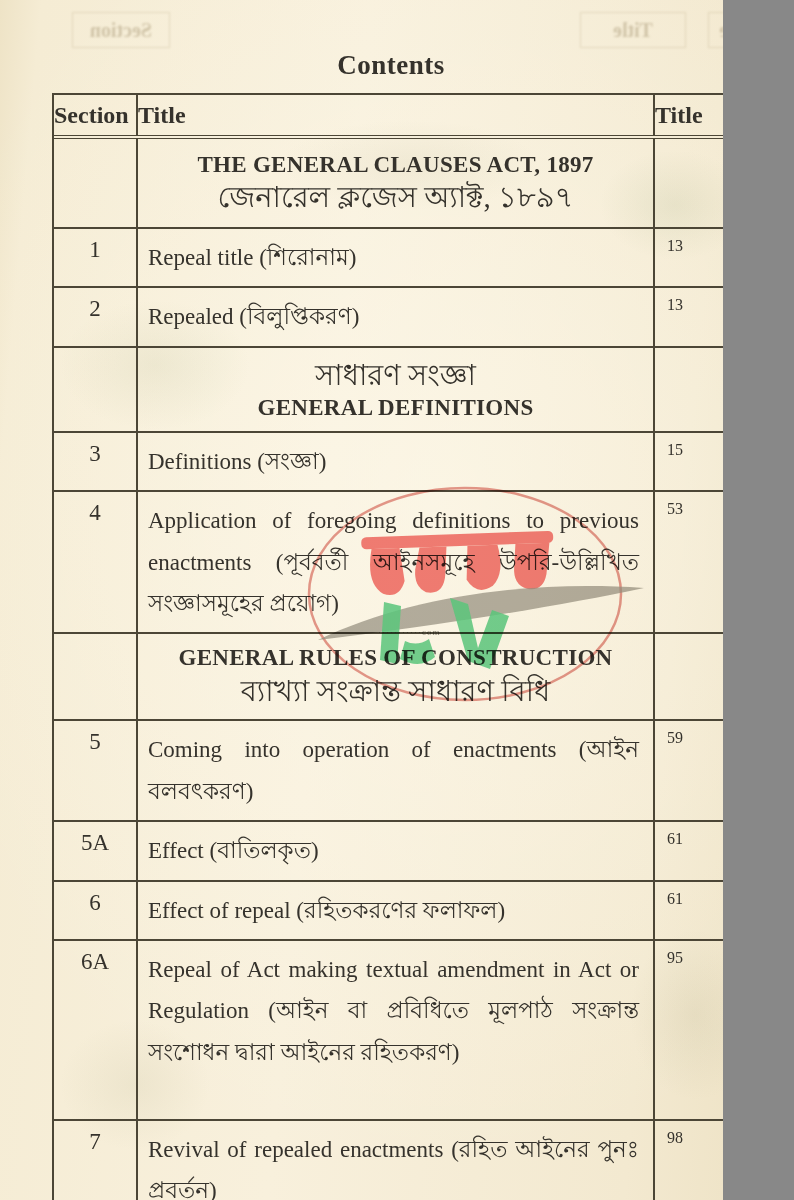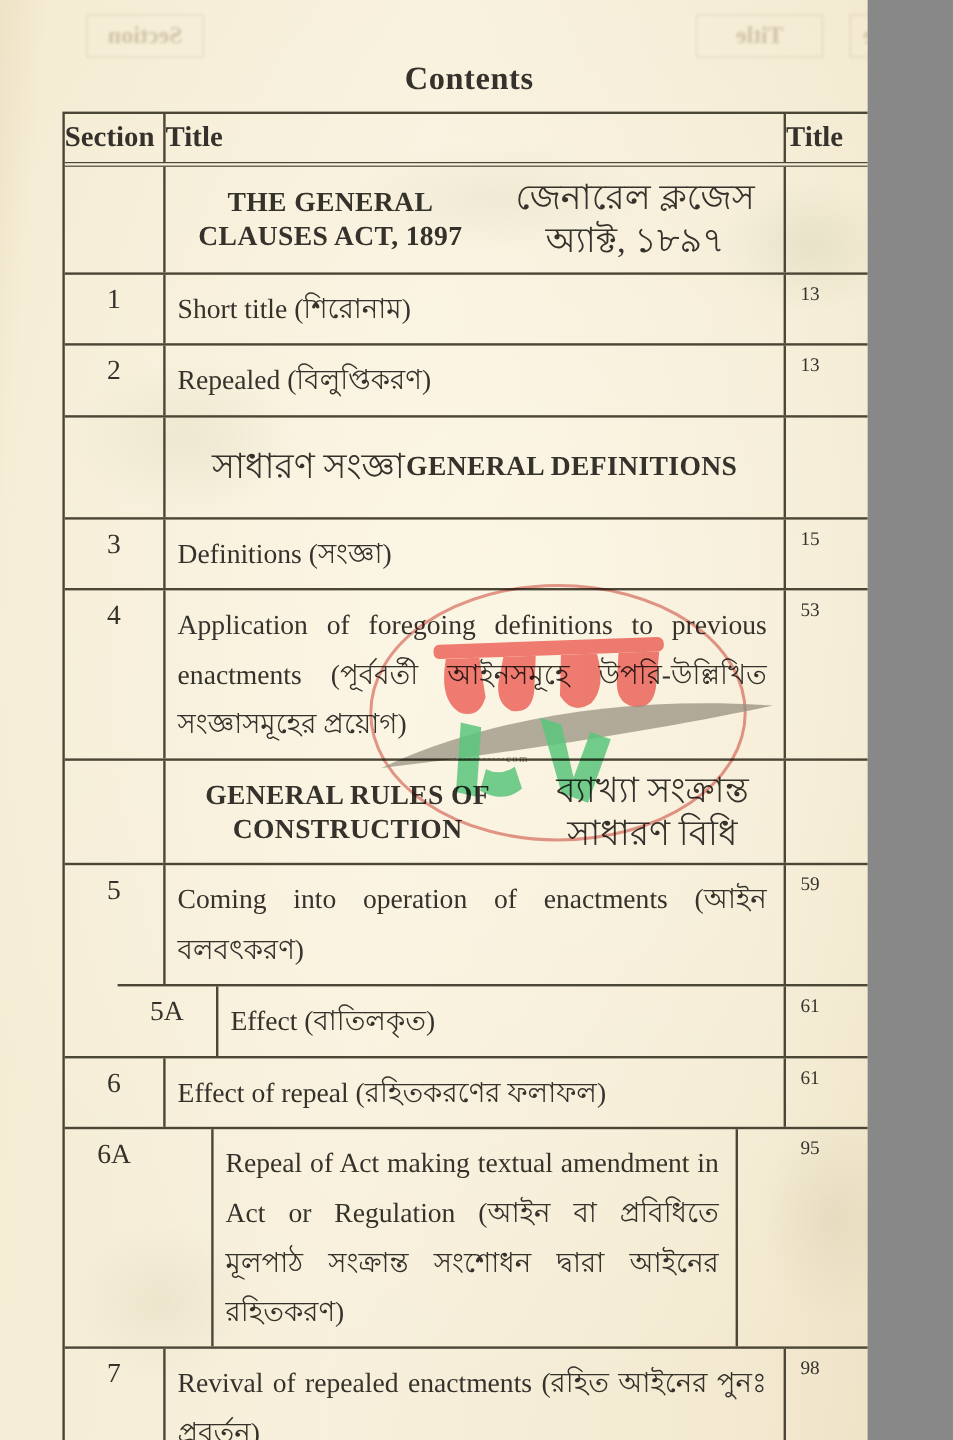--- a/index.html
+++ b/index.html
@@ -33,21 +33,21 @@
   .thead{display:grid;grid-template-columns:82px 1fr 73px;border-bottom:4px double #4c4636;}
   .thead .hcell{font-weight:bold;font-size:24px;text-align:left;padding:7px 0 6px 0;}
   .thead .hcell.mid{border-left:2px solid #4c4636;border-right:2px solid #4c4636;}
   #toc-body .trow{display:grid;grid-template-columns:82px 1fr 73px;box-sizing:border-box;}
   #toc-body .trow:not(:first-child){border-top:2px solid #4c4636;}
   .cell{box-sizing:border-box;}
   .cell.sec{font-size:23px;text-align:center;padding-top:8px;}
   .cell.ttl{border-left:2px solid #4c4636;border-right:2px solid #4c4636;
     font-size:23px;line-height:1.8;text-align:justify;padding:8px 14px 8px 10px;}
   .cell.pg{font-size:16px;padding:8px 0 0 12px;}
-  .trow.group .cell.ttl{display:flex;flex-direction:row;align-items:center;justify-content:center;
+  .trow.group .cell.ttl{display:flex;flex-direction:column;align-items:center;justify-content:center;
     text-align:center;gap:1px;padding:6px 4px;}
   .gline.g0{font-size:23px;font-weight:bold;letter-spacing:.3px;line-height:1.2;}
   .gline.g1{font-size:29px;font-weight:normal;line-height:1.25;}
 
   
   .wm{position:absolute;left:300px;top:462px;mix-blend-mode:multiply;opacity:.92;pointer-events:none;}
 </style>
 </head>
 <body>
 
@@ -77,21 +77,21 @@
         <div class="trow group" style="min-height: 88px;">
           <div class="cell sec"></div>
           <div class="cell ttl">
             <div class="gline g0">THE GENERAL CLAUSES ACT, 1897</div>
             <div class="gline g1">জেনারেল ক্লজেস অ্যাক্ট, ১৮৯৭</div>
           </div>
           <div class="cell pg"></div>
         </div>
         <div class="trow item" style="min-height: 52px;">
           <div class="cell sec">1</div>
-          <div class="cell ttl">Short title (শিরোনাম)</div>
+          <div class="cell ttl">Repeal title (শিরোনাম)</div>
           <div class="cell pg">13</div>
         </div>
         <div class="trow item" style="min-height: 47px;">
           <div class="cell sec">2</div>
           <div class="cell ttl">Repealed (বিলুপ্তিকরণ)</div>
           <div class="cell pg">13</div>
         </div>
         <div class="trow group" style="min-height: 85px;">
           <div class="cell sec"></div>
           <div class="cell ttl">
@@ -116,31 +116,31 @@
             <div class="gline g0">GENERAL RULES OF CONSTRUCTION</div>
             <div class="gline g1">ব্যাখ্যা সংক্রান্ত সাধারণ বিধি</div>
           </div>
           <div class="cell pg"></div>
         </div>
         <div class="trow item" style="min-height: 79px;">
           <div class="cell sec">5</div>
           <div class="cell ttl">Coming into operation of enactments (আইন বলবৎকরণ)</div>
           <div class="cell pg">59</div>
         </div>
-        <div class="trow item" style="min-height: 46px; margin-left: 44px;">
+        <div class="trow item" style="min-height: 46px;">
           <div class="cell sec">5A</div>
           <div class="cell ttl">Effect (বাতিলকৃত)</div>
           <div class="cell pg">61</div>
         </div>
         <div class="trow item" style="min-height: 48px;">
           <div class="cell sec">6</div>
           <div class="cell ttl">Effect of repeal (রহিতকরণের ফলাফল)</div>
           <div class="cell pg">61</div>
         </div>
-        <div class="trow item" style="min-height: 180px; gap: 40px;">
+        <div class="trow item" style="min-height: 180px;">
           <div class="cell sec">6A</div>
           <div class="cell ttl">Repeal of Act making textual amendment in Act or Regulation (আইন বা প্রবিধিতে মূলপাঠ সংক্রান্ত সংশোধন দ্বারা আইনের রহিতকরণ)</div>
           <div class="cell pg">95</div>
         </div>
         <div class="trow item" style="min-height: 87px;">
           <div class="cell sec">7</div>
           <div class="cell ttl">Revival of repealed enactments (রহিত আইনের পুনঃ প্রবর্তন)</div>
           <div class="cell pg">98</div>
         </div>
       </div>

